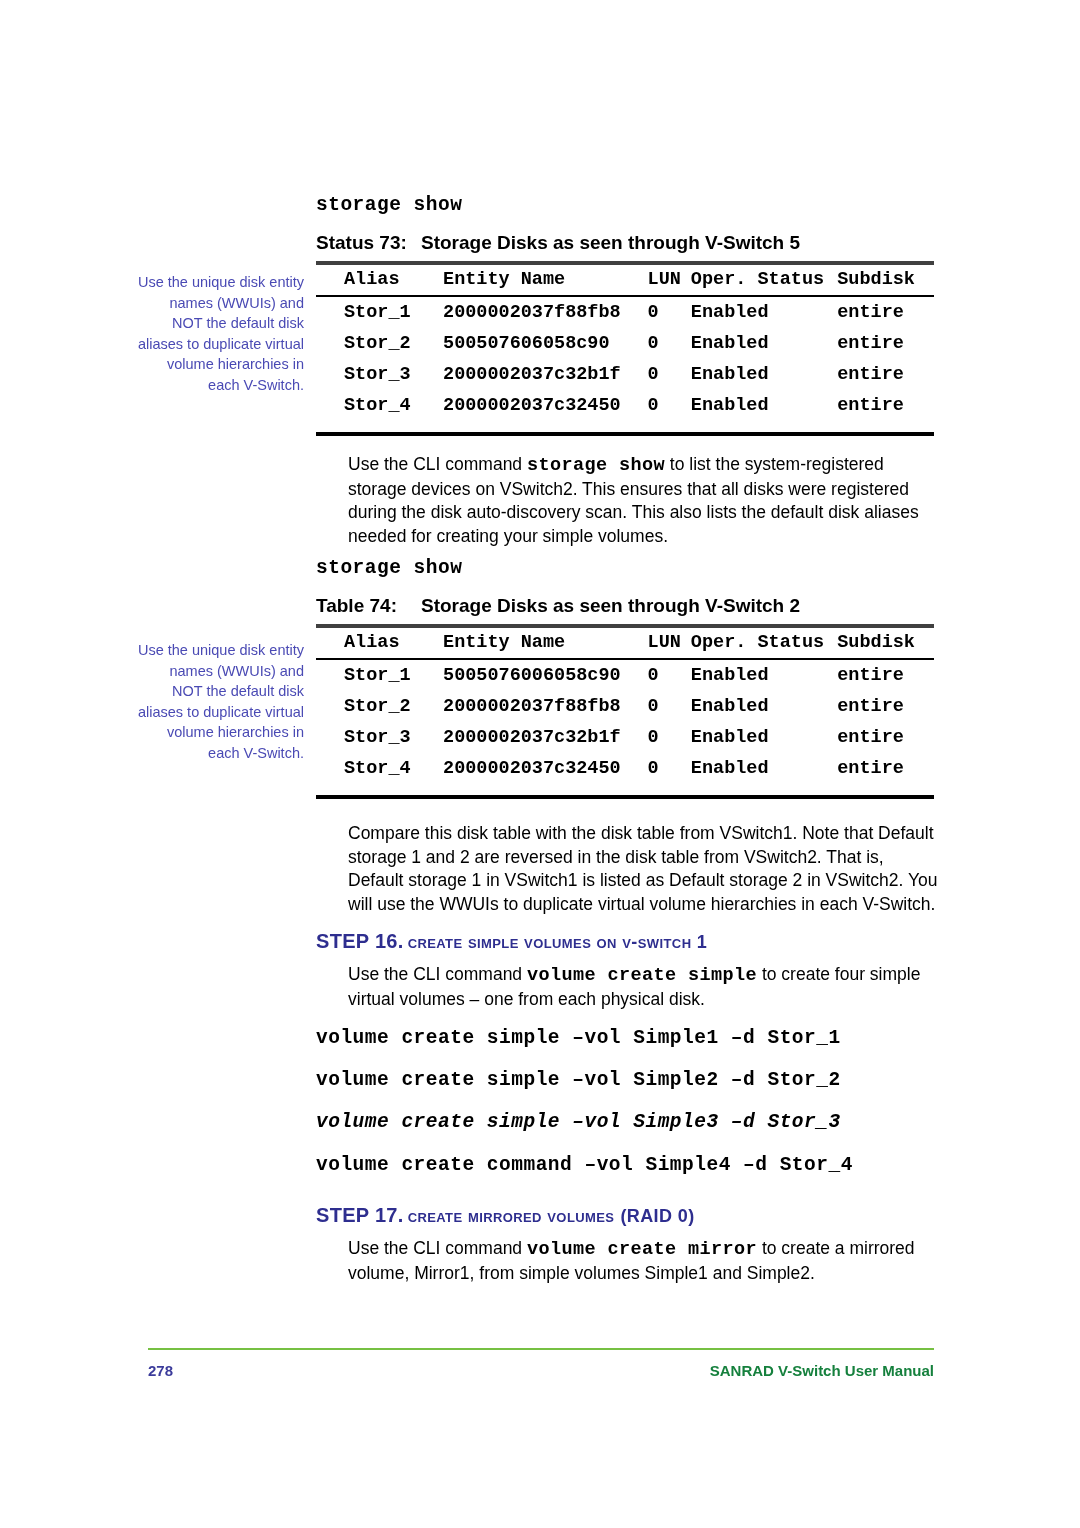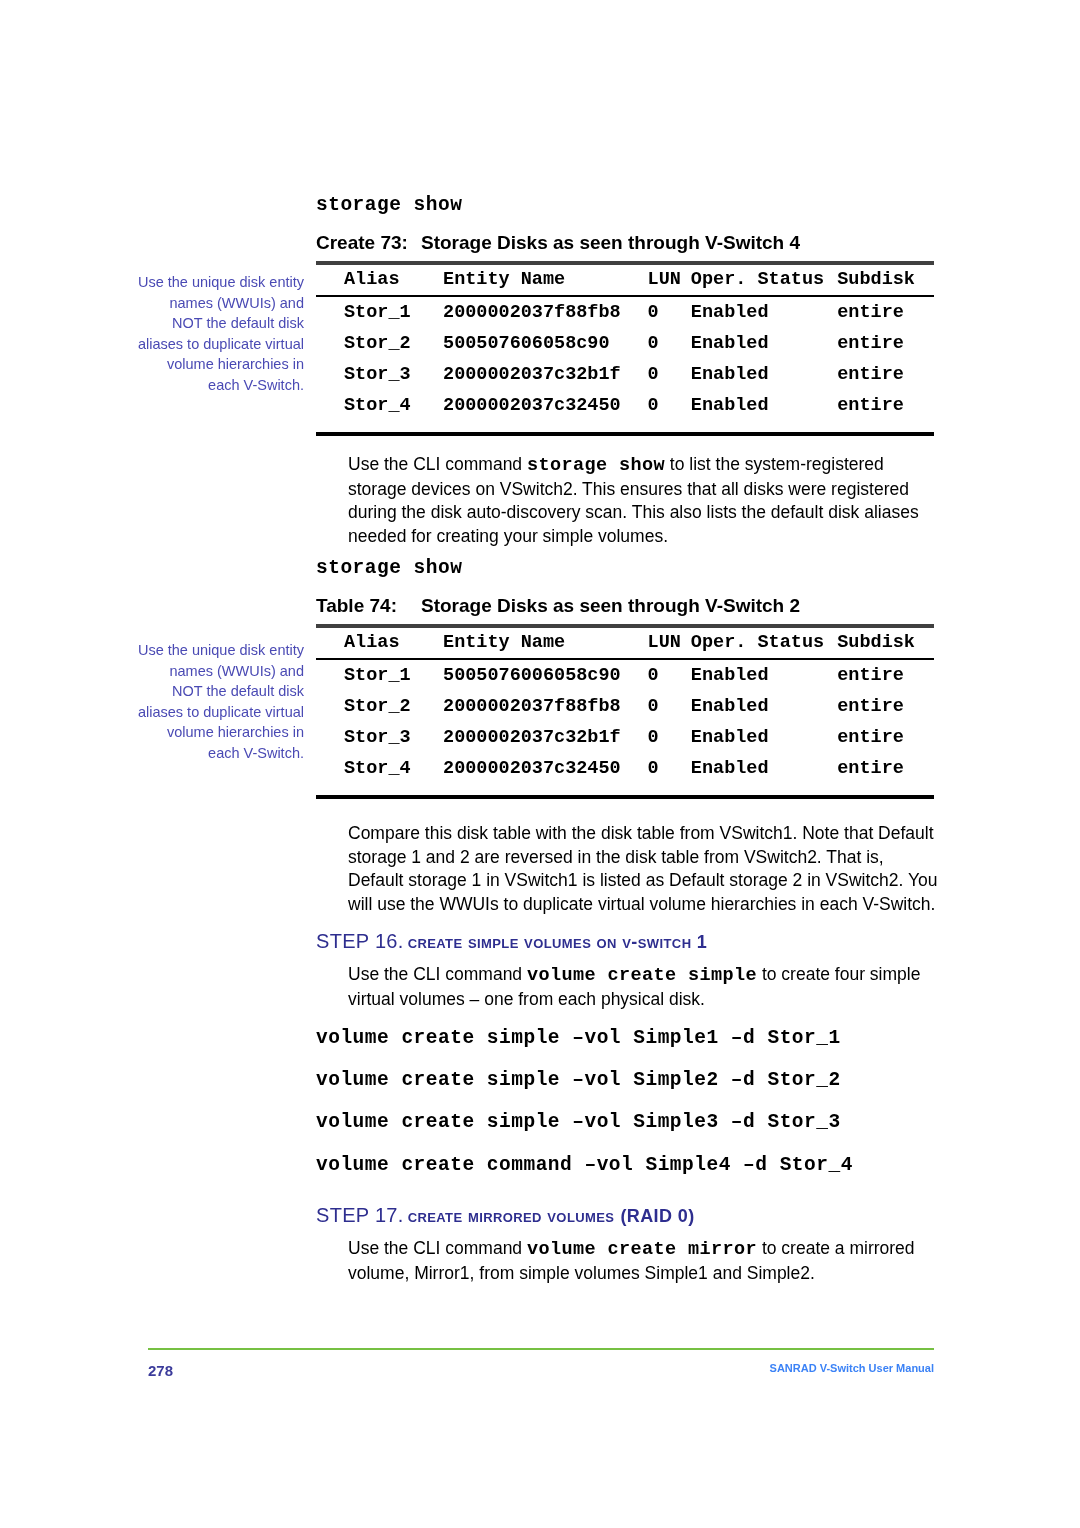--- a/index.html
+++ b/index.html
@@ -110,21 +110,21 @@
   
   .step-head {
     position: absolute;
     left: 316px;
     width: 620px;
     color: #2e2e8f;
     white-space: nowrap;
   }
   .step-head .step-lbl {
     font-size: 20px;
-    font-weight: normal;
+    font-weight: bold;
     letter-spacing: 0.3px;
   }
   .step-head .step-title {
     font-size: 18px;
     font-weight: bold;
     font-variant: small-caps;
     text-transform: lowercase;
     margin-left: 4px;
     letter-spacing: 0.4px;
   }
@@ -147,38 +147,38 @@
     left: 148px;
     top: 1362px;
     font-size: 15px;
     font-weight: bold;
     color: #3b3b9b;
   }
   .footer-title {
     position: absolute;
     right: 146px;
     top: 1362px;
-    font-size: 11px;
-    font-weight: bold;
-    color: #3b82f6;
+    font-size: 15px;
+    font-weight: bold;
+    color: #15803d;
     white-space: nowrap;
   }
 </style>
 </head>
 <body>
 
 <div class="page">
 
   <div class="cli-line mono" style="top:193px;">storage show</div>
 
   <div class="margin-note" style="top:272px;">Use the unique disk entity names (WWUIs) and NOT the default disk aliases to duplicate virtual volume hierarchies in each V-Switch.</div>
 
   <div class="table-block" style="top:232px;">
     <div class="table-caption">
-      <span class="cap-num">Create 73:</span><span>Storage Disks as seen through V-Switch 4</span>
+      <span class="cap-num">Status 73:</span><span>Storage Disks as seen through V-Switch 5</span>
     </div>
     <table class="disk-table">
       <thead>
         <tr>
           <th class="col-alias">Alias</th>
           <th class="col-entity">Entity Name</th>
           <th class="col-lun">LUN</th>
           <th class="col-status">Oper. Status</th>
           <th class="col-subdisk">Subdisk</th>
         </tr>
@@ -272,21 +272,21 @@
   <div class="body-par" style="top:822px;">Compare this disk table with the disk table from VSwitch1.  Note that Default storage 1 and 2 are reversed in the disk table from VSwitch2.  That is, Default storage 1 in VSwitch1 is listed as Default storage 2 in VSwitch2.  You will use the WWUIs to duplicate virtual volume hierarchies in each V-Switch.</div>
 
   <div class="step-head" style="top:930px;">
     <span class="step-lbl">STEP 16.</span><span class="step-title">Create simple volumes on V-Switch 1</span>
   </div>
 
   <div class="body-par" style="top:963px;"><span>Use the CLI command </span><span class="cmd">volume create simple</span><span> to create four simple virtual volumes – one from each physical disk.</span></div>
 
   <div class="cli-line mono" style="top:1026px;">volume create simple –vol Simple1 –d Stor_1</div>
   <div class="cli-line mono" style="top:1068px;">volume create simple –vol Simple2 –d Stor_2</div>
-  <div class="cli-line mono" style="top:1110px;">volume create simple –vol Simple3 –d Stor_3</div>
+  <div class="cli-line mono" style="top:1110px;font-style:italic;">volume create simple –vol Simple3 –d Stor_3</div>
   <div class="cli-line mono" style="top:1153px;">volume create command –vol Simple4 –d Stor_4</div>
 
   <div class="step-head" style="top:1204px;">
     <span class="step-lbl">STEP 17.</span><span class="step-title">Create mirrored volumes</span><span class="step-title keep-caps" style="margin-left:6px;">(RAID 0)</span>
   </div>
 
   <div class="body-par" style="top:1237px;"><span>Use the CLI command </span><span class="cmd">volume create mirror</span><span> to create a mirrored volume, Mirror1, from simple volumes Simple1 and Simple2.</span></div>
 
   <div class="footer-rule"></div>
   <div class="footer-page">278</div>

